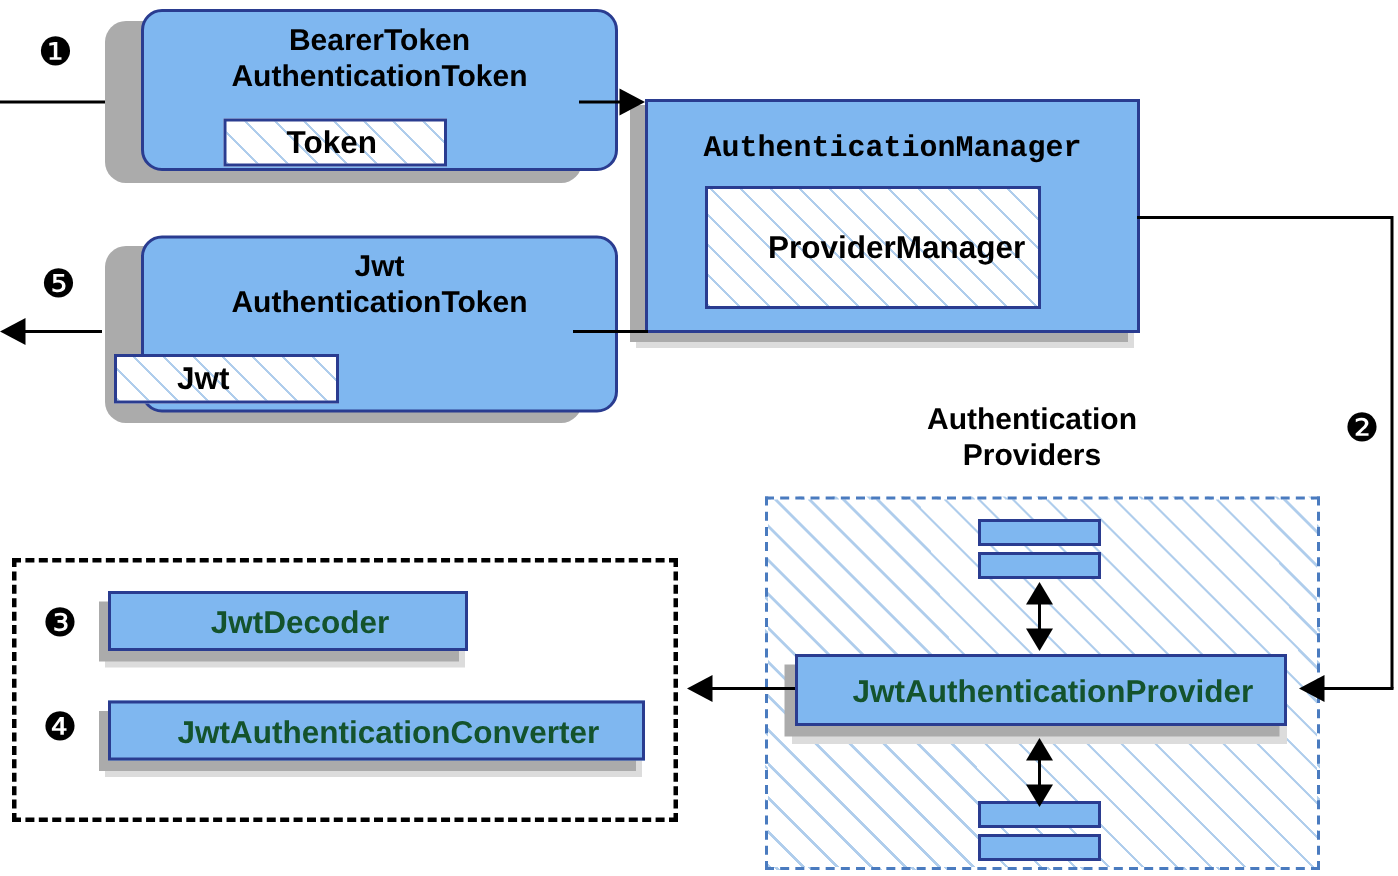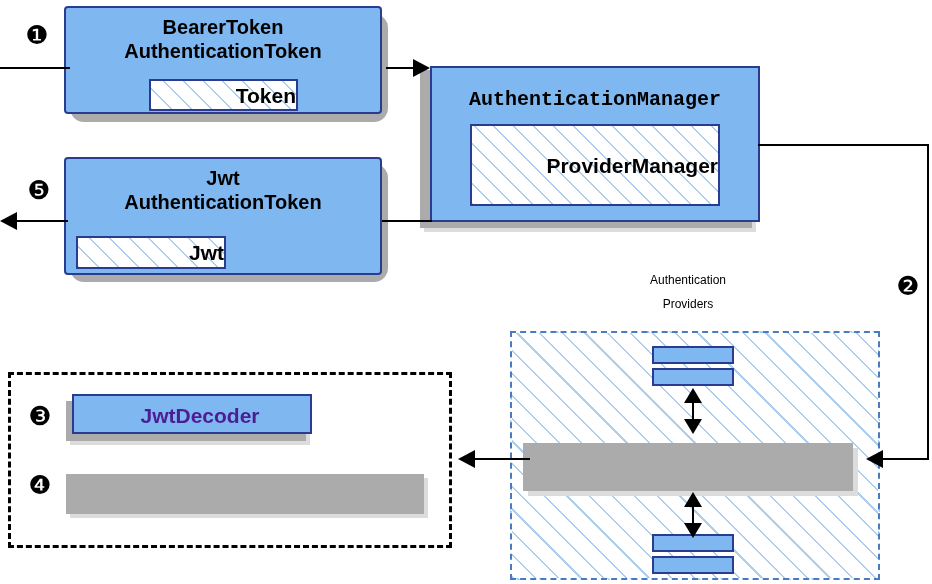--- a/index.html
+++ b/index.html
@@ -17,22 +17,23 @@
     background: #ffffff;
     overflow: hidden;
   }
 
   
   .token-box {
     position: absolute;
     box-sizing: border-box;
     background: #7FB7F0;
     border: 2px solid #2A3C90;
-    border-radius: 4px;
+    border-radius: 14px;
     z-index: 5;
+    margin-left: 30px;
   }
   .token-shadow {
     position: absolute;
     box-sizing: border-box;
     background: #ABABAB;
     border-radius: 14px;
     z-index: 3;
   }
   .token-title {
     position: absolute;
@@ -70,21 +71,22 @@
     box-sizing: border-box;
     border: 2px solid #2A3C90;
     background-color: #FFFFFF;
     background-image: repeating-linear-gradient(
         45deg,
         #AFCDEC 0px, #AFCDEC 1.4px,
         rgba(255,255,255,0) 1.4px, rgba(255,255,255,0) 14px);
     z-index: 7;
     display: flex;
     align-items: center;
-    justify-content: flex-end;
+    justify-content: flex-start;
+    padding-left: 40px;
   }
   .hatch-box > span {
     font-weight: bold;
     font-size: 21px;
     color: #000000;
     line-height: 1;
   }
 
   
   .dashed-plain {
@@ -103,22 +105,22 @@
         45deg,
         #AFCDEC 0px, #AFCDEC 1.6px,
         rgba(255,255,255,0) 1.6px, rgba(255,255,255,0) 16px);
     z-index: 1;
   }
 
   
   .group-caption {
     position: absolute;
     text-align: center;
-    font-weight: normal;
-    font-size: 12px;
+    font-weight: bold;
+    font-size: 20px;
     line-height: 24px;
     color: #000000;
     white-space: pre-line;
     z-index: 4;
   }
 
   
   .step-marker {
     position: absolute;
     width: 26px;
@@ -178,21 +180,21 @@
     border: 2px solid #2A3C90;
     z-index: 6;
   }
 
   .boxlabel {
     position: absolute;
     left: 16px; right: 0;
     text-align: center;
     font-weight: bold;
     font-size: 21px;
-    color: #4c1d95;
+    color: #14532d;
     z-index: 8;
   }
 </style>
 </head>
 <body>
 
 <div id="canvas">
 
   <div class="step-marker" style="left:24px; top:22px;">❶</div>
   <div class="step-marker" style="left:895px; top:273px;">❷</div>
@@ -212,21 +214,21 @@
   </div>
 
   <div class="line-h" style="left:386px; top:67px; width:30px;"></div>
   <div class="arrow right" style="left:413px; top:59px;"></div>
 
   <div class="sq-shadow light" style="left:424px; top:74px; width:332px; height:158px;"></div>
   <div class="sq-shadow" style="left:420px; top:70px; width:332px; height:158px;"></div>
   <div class="sq-box" style="left:430px; top:66px; width:330px; height:156px;">
     <div class="token-title" style="top:20px;font-family:Liberation Mono, monospace;">AuthenticationManager</div>
   </div>
-  <div class="hatch-box" style="left:470px; top:124px; width:250px; height:82px;">
+  <div class="hatch-box" style="left:470px; top:124px; width:224px; height:82px;">
     <span>ProviderManager</span>
   </div>
 
   <div class="line-h" style="left:758px; top:144px; width:170px;"></div>
   <div class="line-v" style="left:927px; top:144px; height:315px;"></div>
   <div class="line-h" style="left:872px; top:458px; width:57px;"></div>
   <div class="arrow left" style="left:866px; top:450px;"></div>
 
   <div class="line-h" style="left:382px; top:220px; width:50px;"></div>
 
@@ -249,20 +251,23 @@
 
   <div class="mini-bar" style="left:652px; top:346px; width:82px; height:18px;"></div>
   <div class="mini-bar" style="left:652px; top:368px; width:82px; height:18px;"></div>
 
   <div class="line-v" style="left:692px; top:392px; height:34px;"></div>
   <div class="arrow up" style="left:684px; top:388px;"></div>
   <div class="arrow down" style="left:684px; top:419px;"></div>
 
   <div class="sq-shadow light" style="left:528px; top:448px; width:330px; height:48px;"></div>
   <div class="sq-shadow" style="left:523px; top:443px; width:330px; height:48px;"></div>
+  <div class="sq-box" style="left:530px; top:436px; width:328px; height:48px;">
+    <div class="boxlabel" style="top:12px;">JwtAuthenticationProvider</div>
+  </div>
 
   <div class="line-v" style="left:692px; top:496px; height:34px;"></div>
   <div class="arrow up" style="left:684px; top:492px;"></div>
   <div class="arrow down" style="left:684px; top:523px;"></div>
 
   <div class="mini-bar" style="left:652px; top:534px; width:82px; height:18px;"></div>
   <div class="mini-bar" style="left:652px; top:556px; width:82px; height:18px;"></div>
 
   <div class="line-h" style="left:466px; top:458px; width:64px;"></div>
   <div class="arrow left" style="left:458px; top:450px;"></div>
@@ -270,14 +275,17 @@
   <div class="dashed-plain" style="left:8px; top:372px; width:444px; height:176px;"></div>
 
   <div class="sq-shadow light" style="left:70px; top:405px; width:240px; height:40px;"></div>
   <div class="sq-shadow" style="left:66px; top:401px; width:240px; height:40px;"></div>
   <div class="sq-box" style="left:72px; top:394px; width:240px; height:40px;">
     <div class="boxlabel" style="top:8px;">JwtDecoder</div>
   </div>
 
   <div class="sq-shadow light" style="left:70px; top:478px; width:358px; height:40px;"></div>
   <div class="sq-shadow" style="left:66px; top:474px; width:358px; height:40px;"></div>
+  <div class="sq-box" style="left:72px; top:467px; width:358px; height:40px;">
+    <div class="boxlabel" style="top:8px;">JwtAuthenticationConverter</div>
+  </div>
 
 </div>
 
 </body></html>

